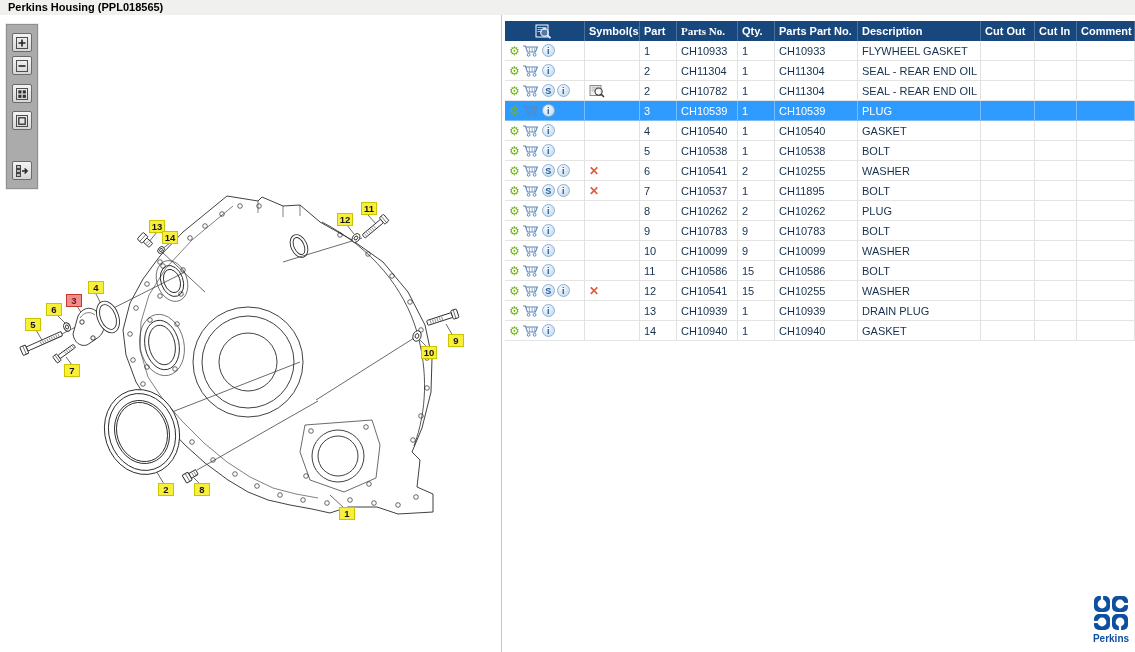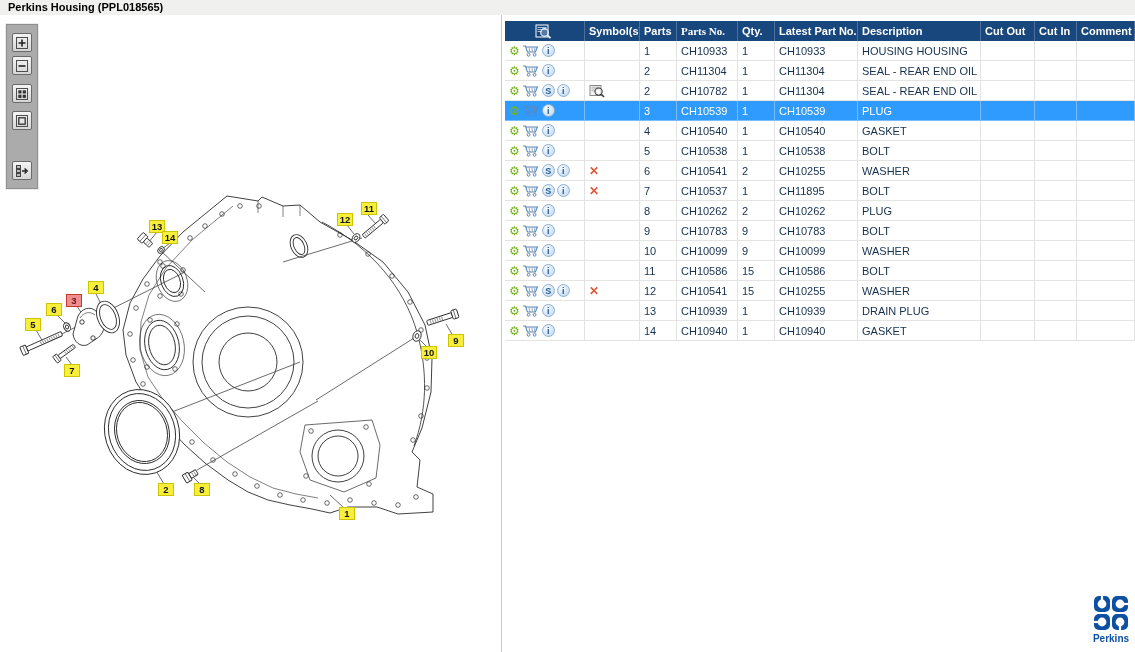--- a/index.html
+++ b/index.html
@@ -299,24 +299,24 @@
       <div class="trow">
         <div class="hcell" style="width: 80px; justify-content: center;">
           <svg width="19" height="15" viewBox="0 0 19 15">
             <rect x="1" y="1" width="12" height="12" fill="none" stroke="#ffffff"></rect>
             <path d="M2.5,3.5 H11.5 M2.5,5.5 H11.5 M2.5,7.5 H7" stroke="#cfe0f2" stroke-width="0.8"></path>
             <circle cx="9.5" cy="8.5" r="3.8" fill="rgba(200,220,240,.35)" stroke="#e8f1fa" stroke-width="1.2"></circle>
             <path d="M12.2,11.2 L15.5,14.2" stroke="#e8f1fa" stroke-width="1.8"></path>
           </svg>
         </div>
         <div class="hcell" style="width: 55px;">Symbol(s)</div>
-        <div class="hcell" style="width: 37px;">Parts</div>
+        <div class="hcell" style="width: 37px;">Part</div>
         <div class="hcell" style="width: 61px; font-family: Liberation Serif, serif;">Parts No.</div>
         <div class="hcell" style="width: 37px;">Qty.</div>
-        <div class="hcell" style="width: 83px;">Latest Part No.</div>
+        <div class="hcell" style="width: 83px;">Parts Part No.</div>
         <div class="hcell" style="width: 123px;">Description</div>
         <div class="hcell" style="width: 54px;">Cut Out</div>
         <div class="hcell" style="width: 42px;">Cut In</div>
         <div class="hcell" style="width: 58px; flex: 1 1 0%;">Comment</div>
       </div>
       <div class="trow">
         <div class="bcell" style="width: 80px;">
           <span class="gear">⚙</span>
           <svg width="18" height="13" viewBox="0 0 18 13">
             <path d="M1,2 H3.4 L5.4,8 H13.4 L15.4,3 H4" fill="none" stroke="#5e86b5" stroke-width="1.1"></path>
@@ -324,21 +324,21 @@
             <circle cx="6.6" cy="10.8" r="1.4" fill="none" stroke="#5e86b5"></circle>
             <circle cx="12.6" cy="10.8" r="1.4" fill="none" stroke="#5e86b5"></circle>
           </svg>
           <span class="badge">i</span>
         </div>
         <div class="bcell" style="width: 55px;"></div>
         <div class="bcell" style="width: 37px;">1</div>
         <div class="bcell" style="width: 61px;">CH10933</div>
         <div class="bcell" style="width: 37px;">1</div>
         <div class="bcell" style="width: 83px;">CH10933</div>
-        <div class="bcell" style="width: 123px;">HOUSING HOUSING</div>
+        <div class="bcell" style="width: 123px;">FLYWHEEL GASKET</div>
         <div class="bcell" style="width: 54px;"></div>
         <div class="bcell" style="width: 42px;"></div>
         <div class="bcell" style="width: 58px; flex: 1 1 0%;"></div>
       </div>
       <div class="trow">
         <div class="bcell" style="width: 80px;">
           <span class="gear">⚙</span>
           <svg width="18" height="13" viewBox="0 0 18 13">
             <path d="M1,2 H3.4 L5.4,8 H13.4 L15.4,3 H4" fill="none" stroke="#5e86b5" stroke-width="1.1"></path>
             <path d="M7,3.4 L7.8,7.6 M10,3.4 L10.3,7.6 M12.8,3.4 L12.6,7.6" stroke="#5e86b5" stroke-width="0.7"></path>

